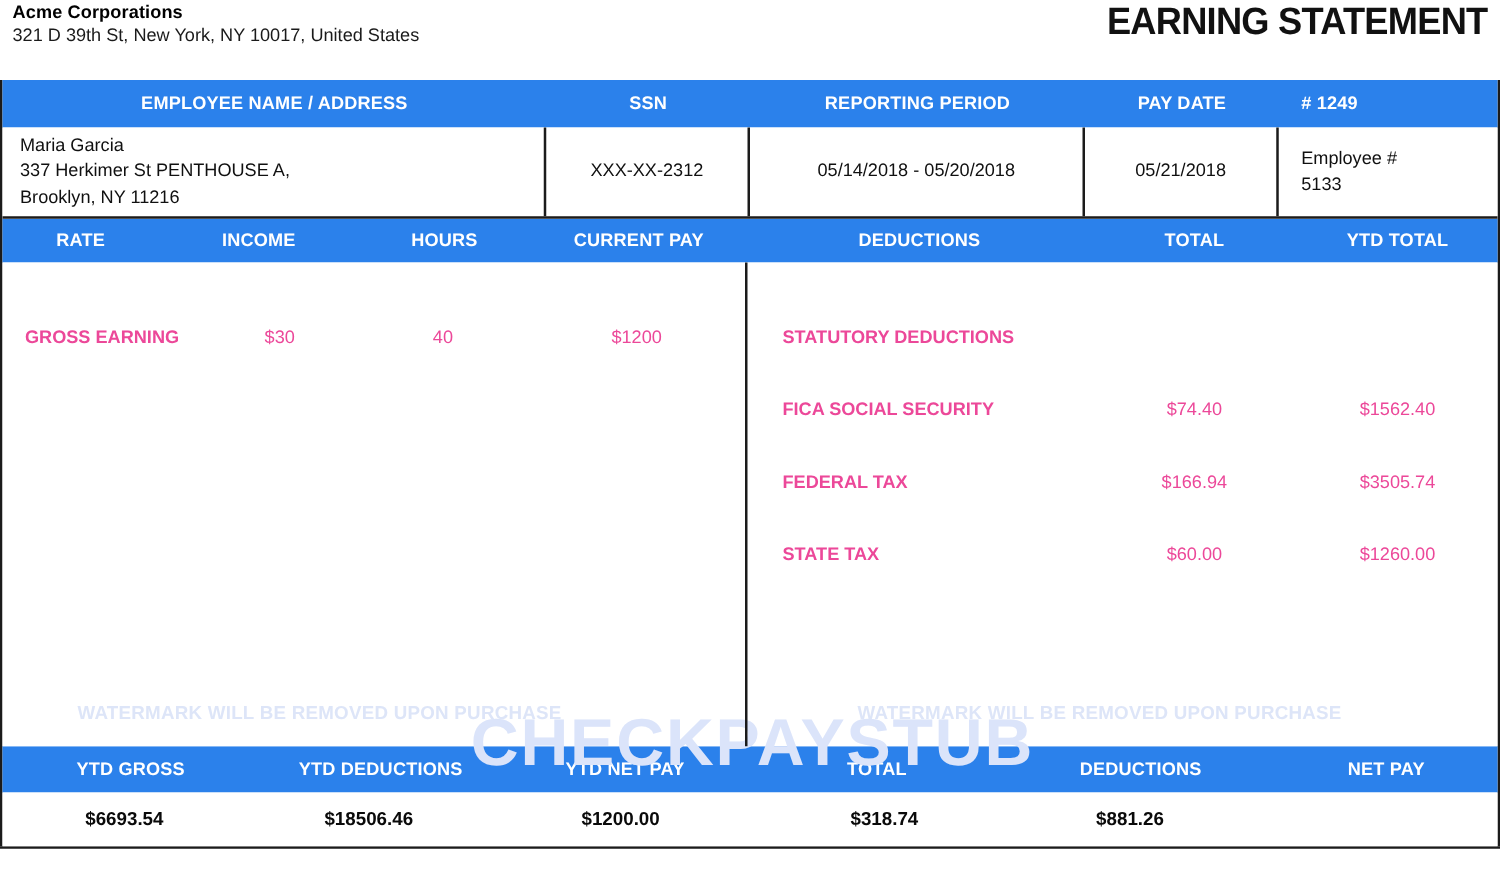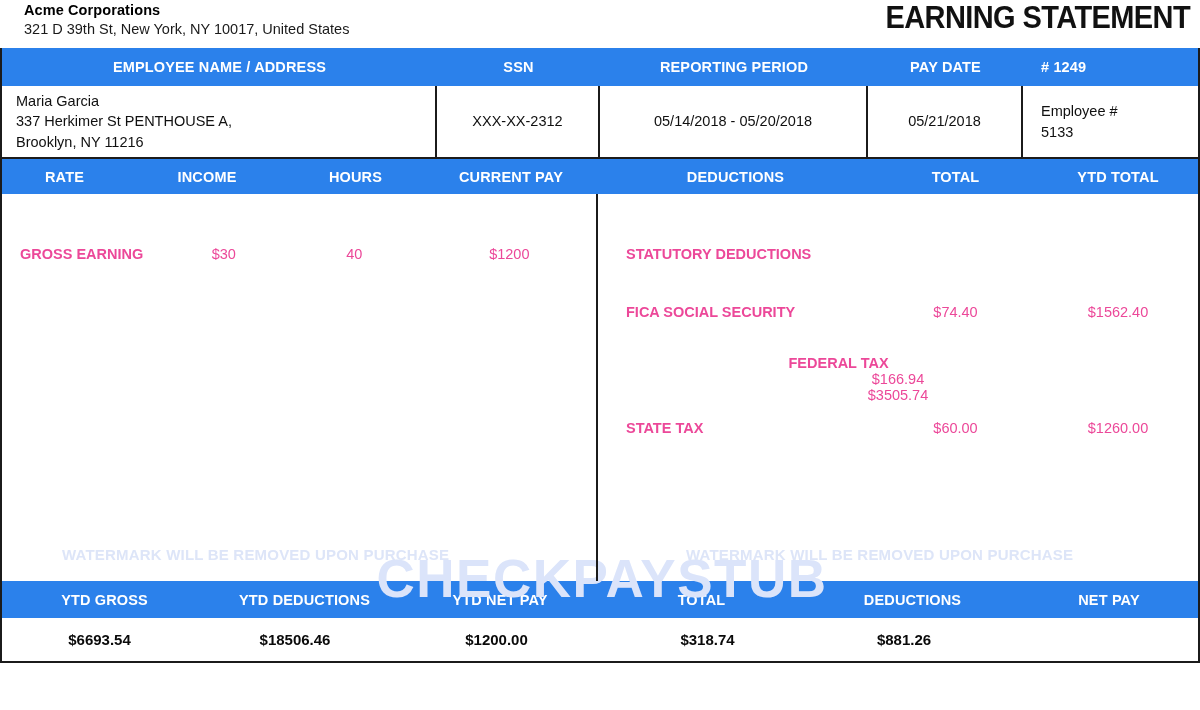--- a/index.html
+++ b/index.html
@@ -17,21 +17,21 @@
     height: 710px;
     box-sizing: border-box;
     background: #ffffff;
     overflow: hidden;
   }
 
   
   .top-header {
     position: relative;
     height: 48px;
-    padding: 2px 10px 0 24px;
+    padding: 2px 10px 0 10px;
     box-sizing: border-box;
     display: flex;
     align-items: flex-start;
     justify-content: space-between;
   }
   .company-block {
     display: flex;
     flex-direction: column;
     line-height: 1.18;
   }
@@ -58,20 +58,21 @@
     transform-origin: top right;
     white-space: nowrap;
   }
 
   
   .frame {
     position: relative;
     border-left: 2px solid #1b1b1b;
     border-right: 2px solid #1b1b1b;
     box-sizing: border-box;
+    margin-top: 16px;
   }
   .band {
     background: #2b81eb;
     color: #ffffff;
     font-weight: bold;
     font-size: 14.5px;
     letter-spacing: 0.15px;
     display: flex;
     align-items: center;
     box-sizing: border-box;
@@ -266,21 +267,21 @@
           <div class="lbl" style="width:275px;padding-left:28px;">STATUTORY DEDUCTIONS</div>
         </div>
 
 
         <div class="money-row" style="margin-top:28px;">
           <div class="lbl" style="width:275px;padding-left:28px;">FICA SOCIAL SECURITY</div>
           <div class="val" style="width:165px;">$74.40</div>
           <div class="val" style="width:160px;">$1562.40</div>
         </div>
 
-        <div class="money-row" style="margin-top:28px;flex-direction:column;">
+        <div class="money-row" style="margin-top:28px;">
           <div class="lbl" style="width:275px;padding-left:28px;">FEDERAL TAX</div>
           <div class="val" style="width:165px;">$166.94</div>
           <div class="val" style="width:160px;">$3505.74</div>
         </div>
 
         <div class="money-row" style="margin-top:28px;">
           <div class="lbl" style="width:275px;padding-left:28px;">STATE TAX</div>
           <div class="val" style="width:165px;">$60.00</div>
           <div class="val" style="width:160px;">$1260.00</div>
         </div>

